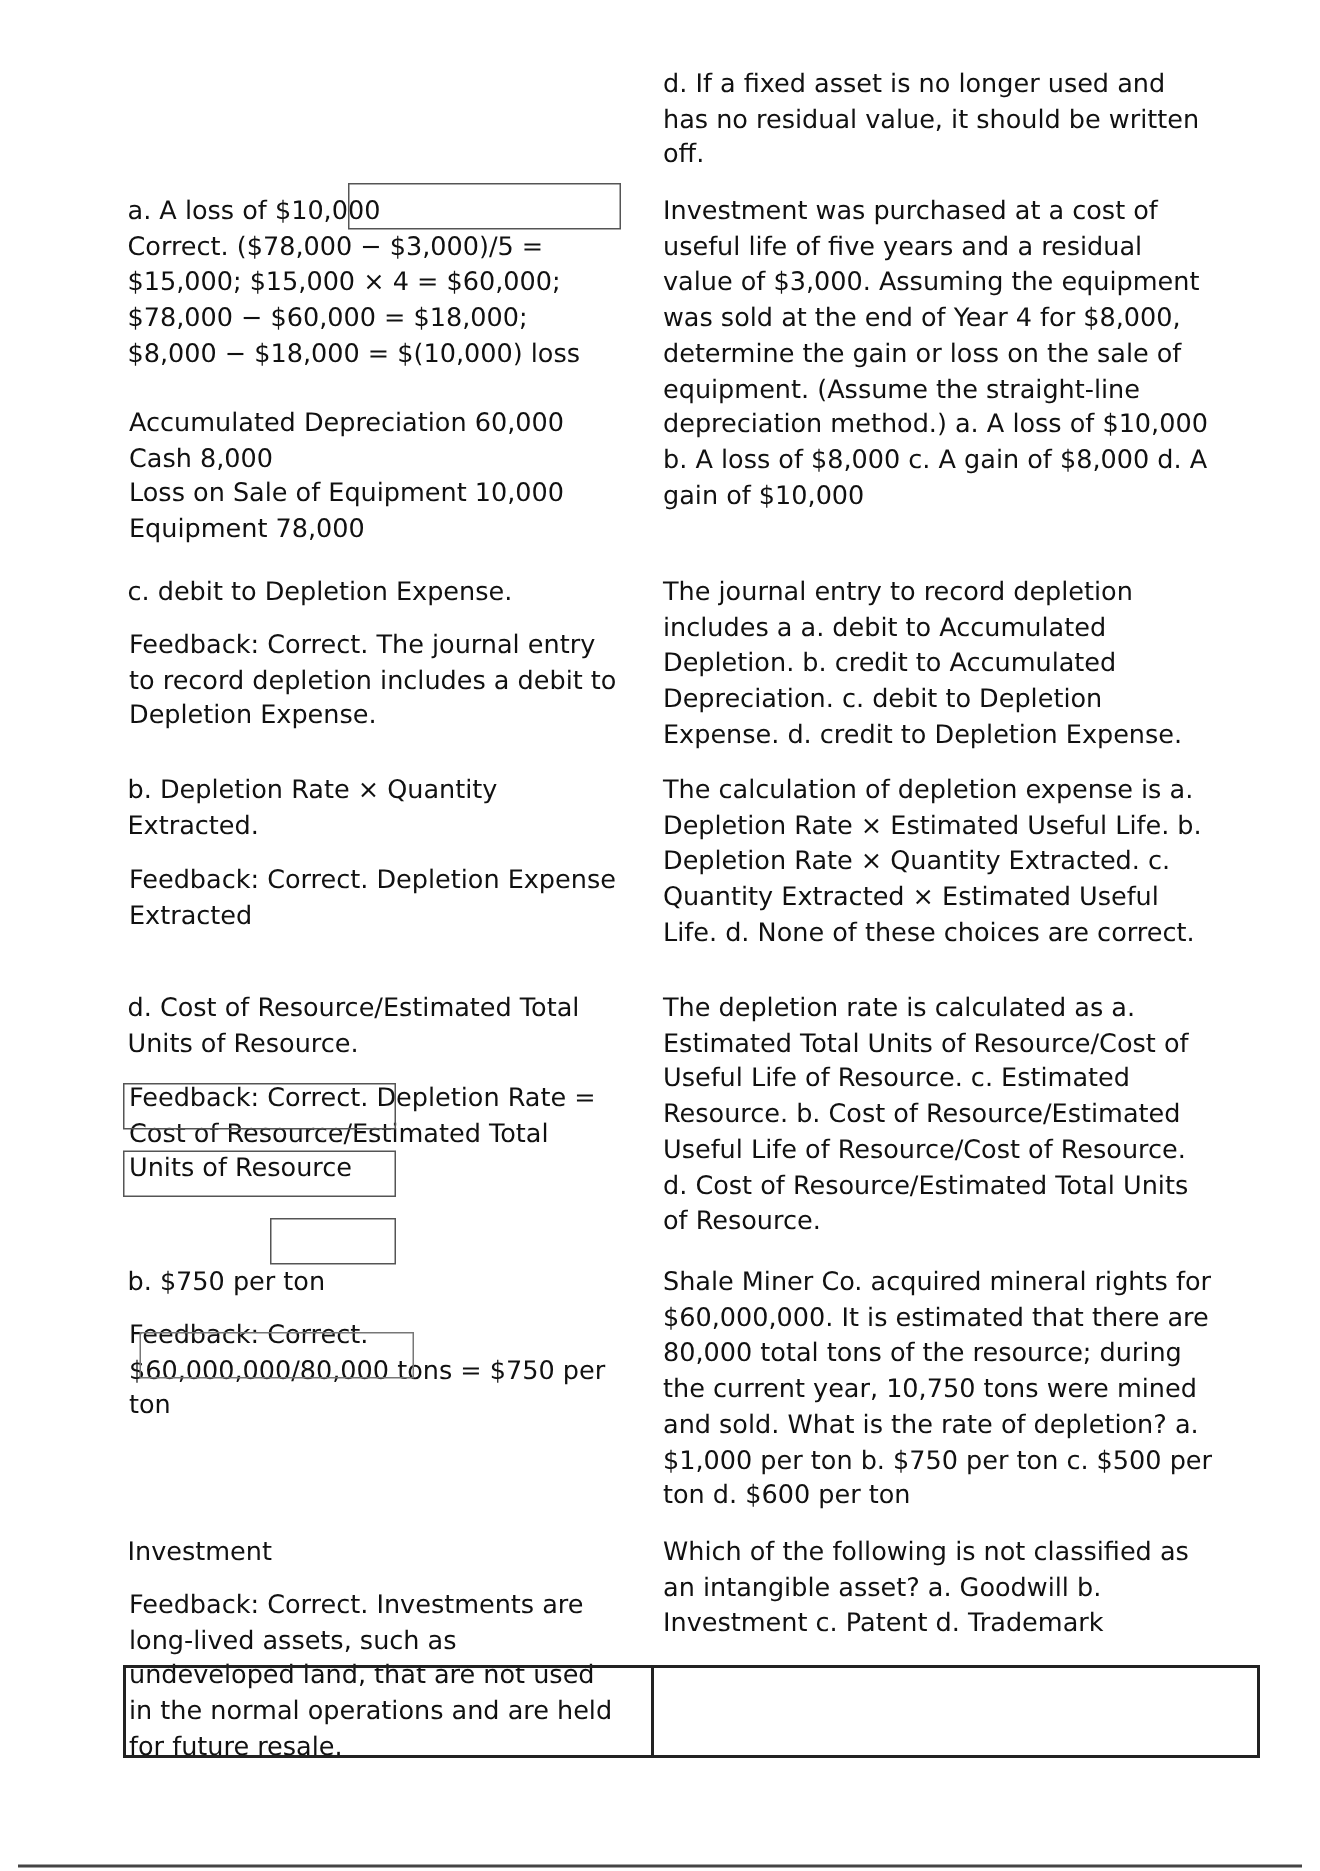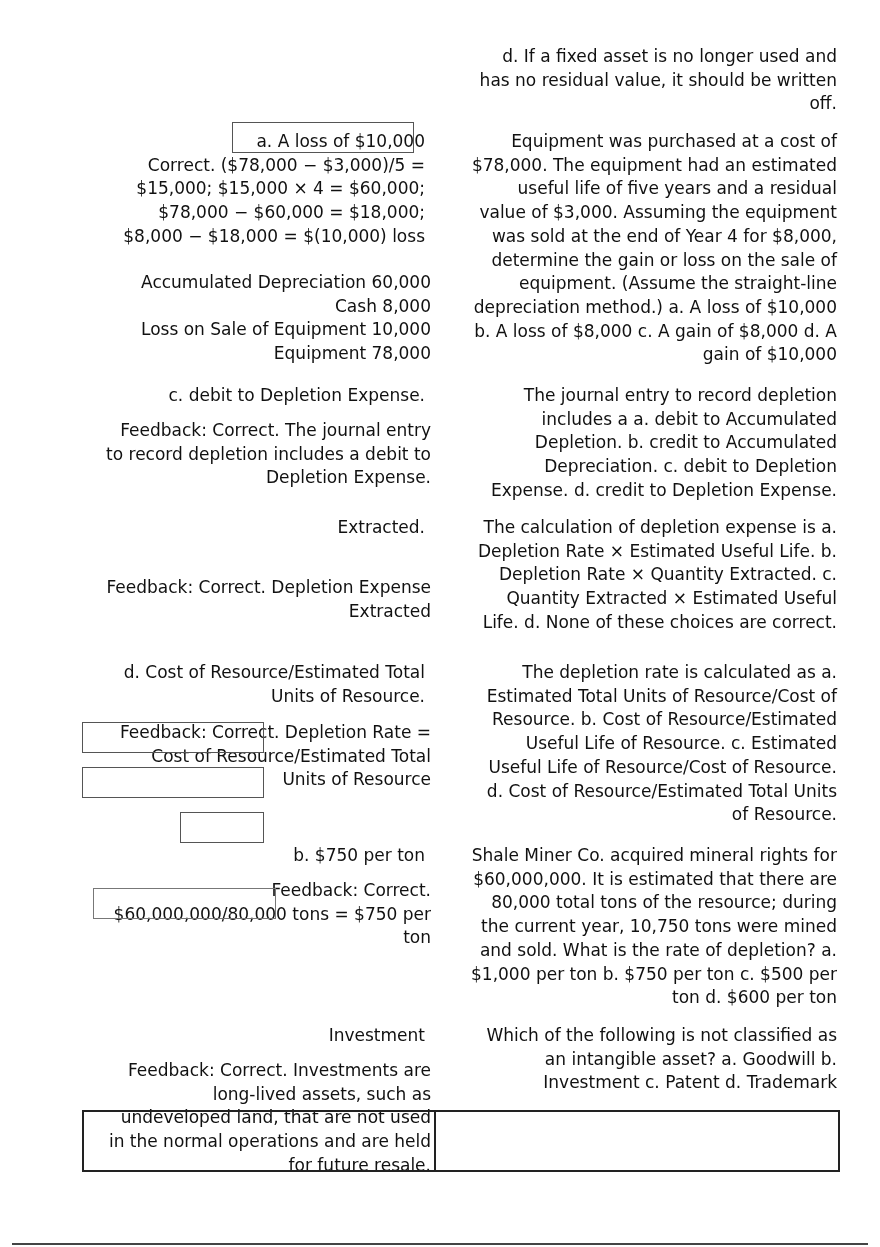--- a/index.html
+++ b/index.html
@@ -1,18 +1,18 @@
 <!DOCTYPE html>
 <html><head>
 <meta charset="utf-8">
 <style>
   html, body { margin: 0; padding: 0; background: #ffffff; }
   body { width: 880px; height: 1247px; position: relative; overflow: hidden;
          font-family: "DejaVu Sans", sans-serif; color: #111; font-size: 17px; line-height: 23.7px; }
-  .blk { position: absolute; white-space: normal; text-align: right; }
+  .blk { position: absolute; white-space: normal; }
   .left { left: 86px; width: 345px; }
   .ind { left: 85px; width: 340px; }
   .right { left: 442px; width: 395px; }
   .line { display: block; white-space: nowrap; }
   .box { position: absolute; border: 1px solid #555; box-sizing: border-box; }
   .box.thin { border-color: #777; }
   .tbl { position: absolute; left: 82px; top: 1110px; width: 758px; height: 62px;
          border: 2px solid #222; box-sizing: border-box; }
   .tbl .div { position: absolute; left: 350px; top: 0; bottom: 0; width: 2px; background: #222; }
   .rule { position: absolute; left: 12px; right: 12px; top: 1243px; height: 2px; background: #444; }
@@ -33,22 +33,21 @@
   <span class="line">$78,000 − $60,000 = $18,000;</span>
   <span class="line">$8,000 − $18,000 = $(10,000) loss</span>
 </div>
 <div class="blk left" style="top:271px">
   <span class="line">Accumulated Depreciation 60,000</span>
   <span class="line">Cash 8,000</span>
   <span class="line">Loss on Sale of Equipment 10,000</span>
   <span class="line">Equipment 78,000</span>
 </div>
 <div class="blk right" style="top:130px">
-  <span class="line">Equipment was purchased at a cost of</span>
-  <span class="line">$78,000. The equipment had an estimated</span>
+  <span class="line">Investment was purchased at a cost of</span>
   <span class="line">useful life of five years and a residual</span>
   <span class="line">value of $3,000. Assuming the equipment</span>
   <span class="line">was sold at the end of Year 4 for $8,000,</span>
   <span class="line">determine the gain or loss on the sale of</span>
   <span class="line">equipment. (Assume the straight-line</span>
   <span class="line">depreciation method.) a. A loss of $10,000</span>
   <span class="line">b. A loss of $8,000 c. A gain of $8,000 d. A</span>
   <span class="line">gain of $10,000</span>
 </div>
 
@@ -62,20 +61,21 @@
 </div>
 <div class="blk right" style="top:384px">
   <span class="line">The journal entry to record depletion</span>
   <span class="line">includes a a. debit to Accumulated</span>
   <span class="line">Depletion. b. credit to Accumulated</span>
   <span class="line">Depreciation. c. debit to Depletion</span>
   <span class="line">Expense. d. credit to Depletion Expense.</span>
 </div>
 
 <div class="blk ind" style="top:516px">
+  <span class="line">b. Depletion Rate × Quantity</span>
   <span class="line">Extracted.</span>
 </div>
 <div class="blk left" style="top:576px">
   <span class="line">Feedback: Correct. Depletion Expense</span>
   <span class="line">Extracted</span>
 </div>
 <div class="blk right" style="top:516px">
   <span class="line">The calculation of depletion expense is a.</span>
   <span class="line">Depletion Rate × Estimated Useful Life. b.</span>
   <span class="line">Depletion Rate × Quantity Extracted. c.</span>
@@ -88,22 +88,22 @@
   <span class="line">Units of Resource.</span>
 </div>
 <div class="blk left" style="top:721px">
   <span class="line">Feedback: Correct. Depletion Rate =</span>
   <span class="line">Cost of Resource/Estimated Total</span>
   <span class="line">Units of Resource</span>
 </div>
 <div class="blk right" style="top:661px">
   <span class="line">The depletion rate is calculated as a.</span>
   <span class="line">Estimated Total Units of Resource/Cost of</span>
+  <span class="line">Useful Life of Resource. c. Estimated</span>
   <span class="line">Resource. b. Cost of Resource/Estimated</span>
-  <span class="line">Useful Life of Resource. c. Estimated</span>
   <span class="line">Useful Life of Resource/Cost of Resource.</span>
   <span class="line">d. Cost of Resource/Estimated Total Units</span>
   <span class="line">of Resource.</span>
 </div>
 
 <div class="blk ind" style="top:844px">
   <span class="line">b. $750 per ton</span>
 </div>
 <div class="blk left" style="top:879px">
   <span class="line">Feedback: Correct.</span>

